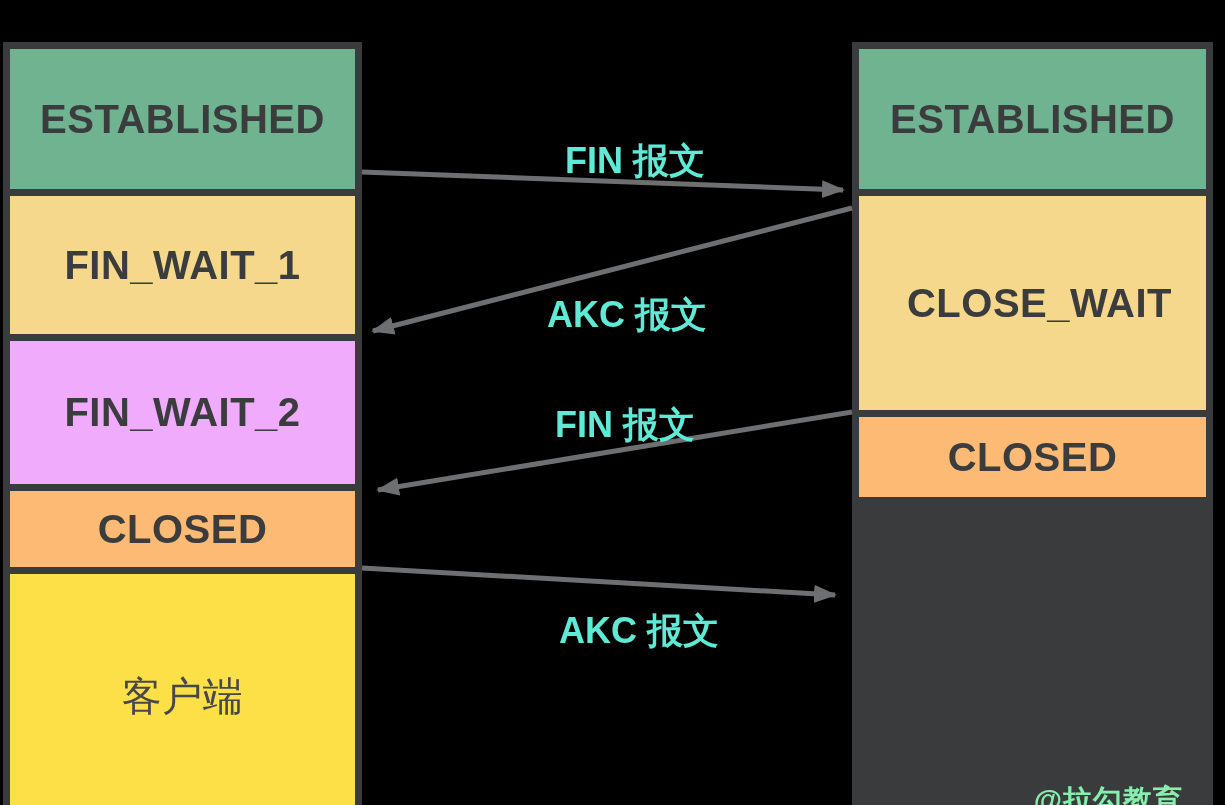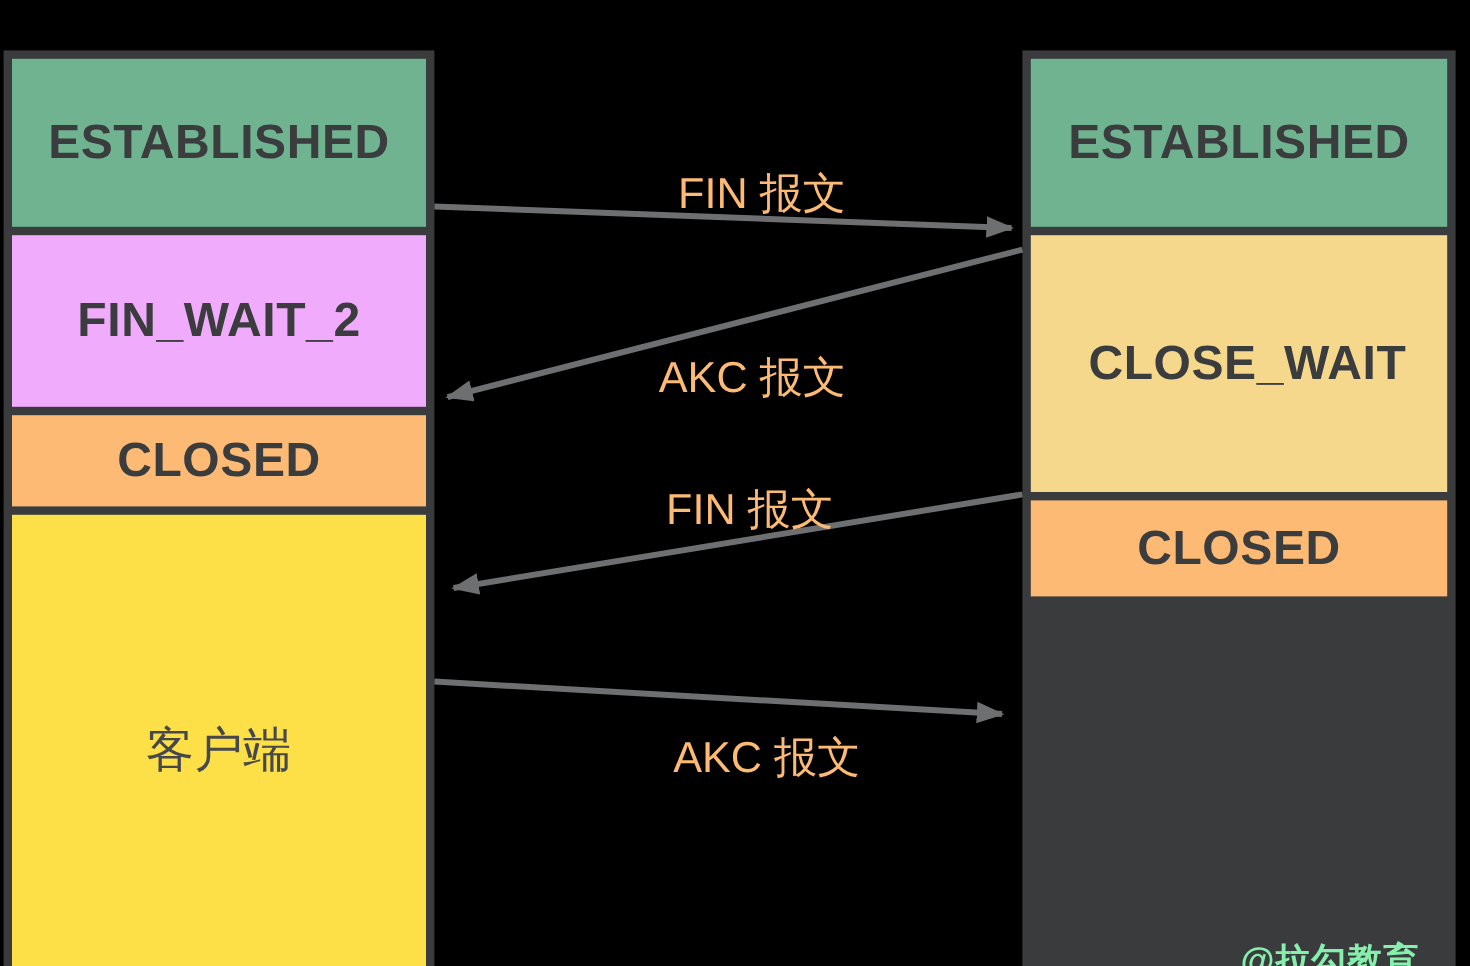--- a/index.html
+++ b/index.html
@@ -34,41 +34,42 @@
   
   .h-l1 { height: 140px; } .h-l2 { height: 138px; }
   .h-l3 { height: 143px; } .h-l4 { height: 76px;  }
   
   .h-r1 { height: 140px; } .h-r2 { height: 214px; padding-left: 14px; }
   .h-r3 { height: 181px; } .h-r4 { height: 80px;  }
 
   
   .msg-label {
     position: absolute; transform: translateX(-50%);
-    color: #fdba74; font-size: 36px; font-weight: 400; white-space: nowrap;
+    color: #5eead4; font-size: 36px; font-weight: 700; white-space: nowrap;
   }
   #msg1 { left: 635px; top: 98px; }
   #msg2 { left: 627px; top: 252px; }
   #msg3 { left: 625px; top: 362px; }
   #msg4 { left: 639px; top: 568px; }
 
   svg.arrows { position: absolute; inset: 0; pointer-events: none; }
 
   .watermark {
     position: absolute; right: 42px; top: 742px;
     color: #86efac; font-size: 29px; font-weight: 700; letter-spacing: 1px;
   }
 </style>
 </head>
 <body>
 
 <div class="canvas">
 
   <div class="column left">
     <div class="cell bg-green h-l1">ESTABLISHED</div>
+    <div class="cell bg-lyellow h-l2">FIN_WAIT_1</div>
     <div class="cell bg-gold h-l3">FIN_WAIT_2</div>
     <div class="cell bg-salmon h-l4">CLOSED</div>
     <div class="cell endpoint">客户端</div>
   </div>
 
   <div class="column right">
     <div class="cell bg-green h-r1">ESTABLISHED</div>
     <div class="cell bg-lyellow h-r2">CLOSE_WAIT</div>
     <div class="cell bg-salmon h-r4">CLOSED</div>
   </div>

